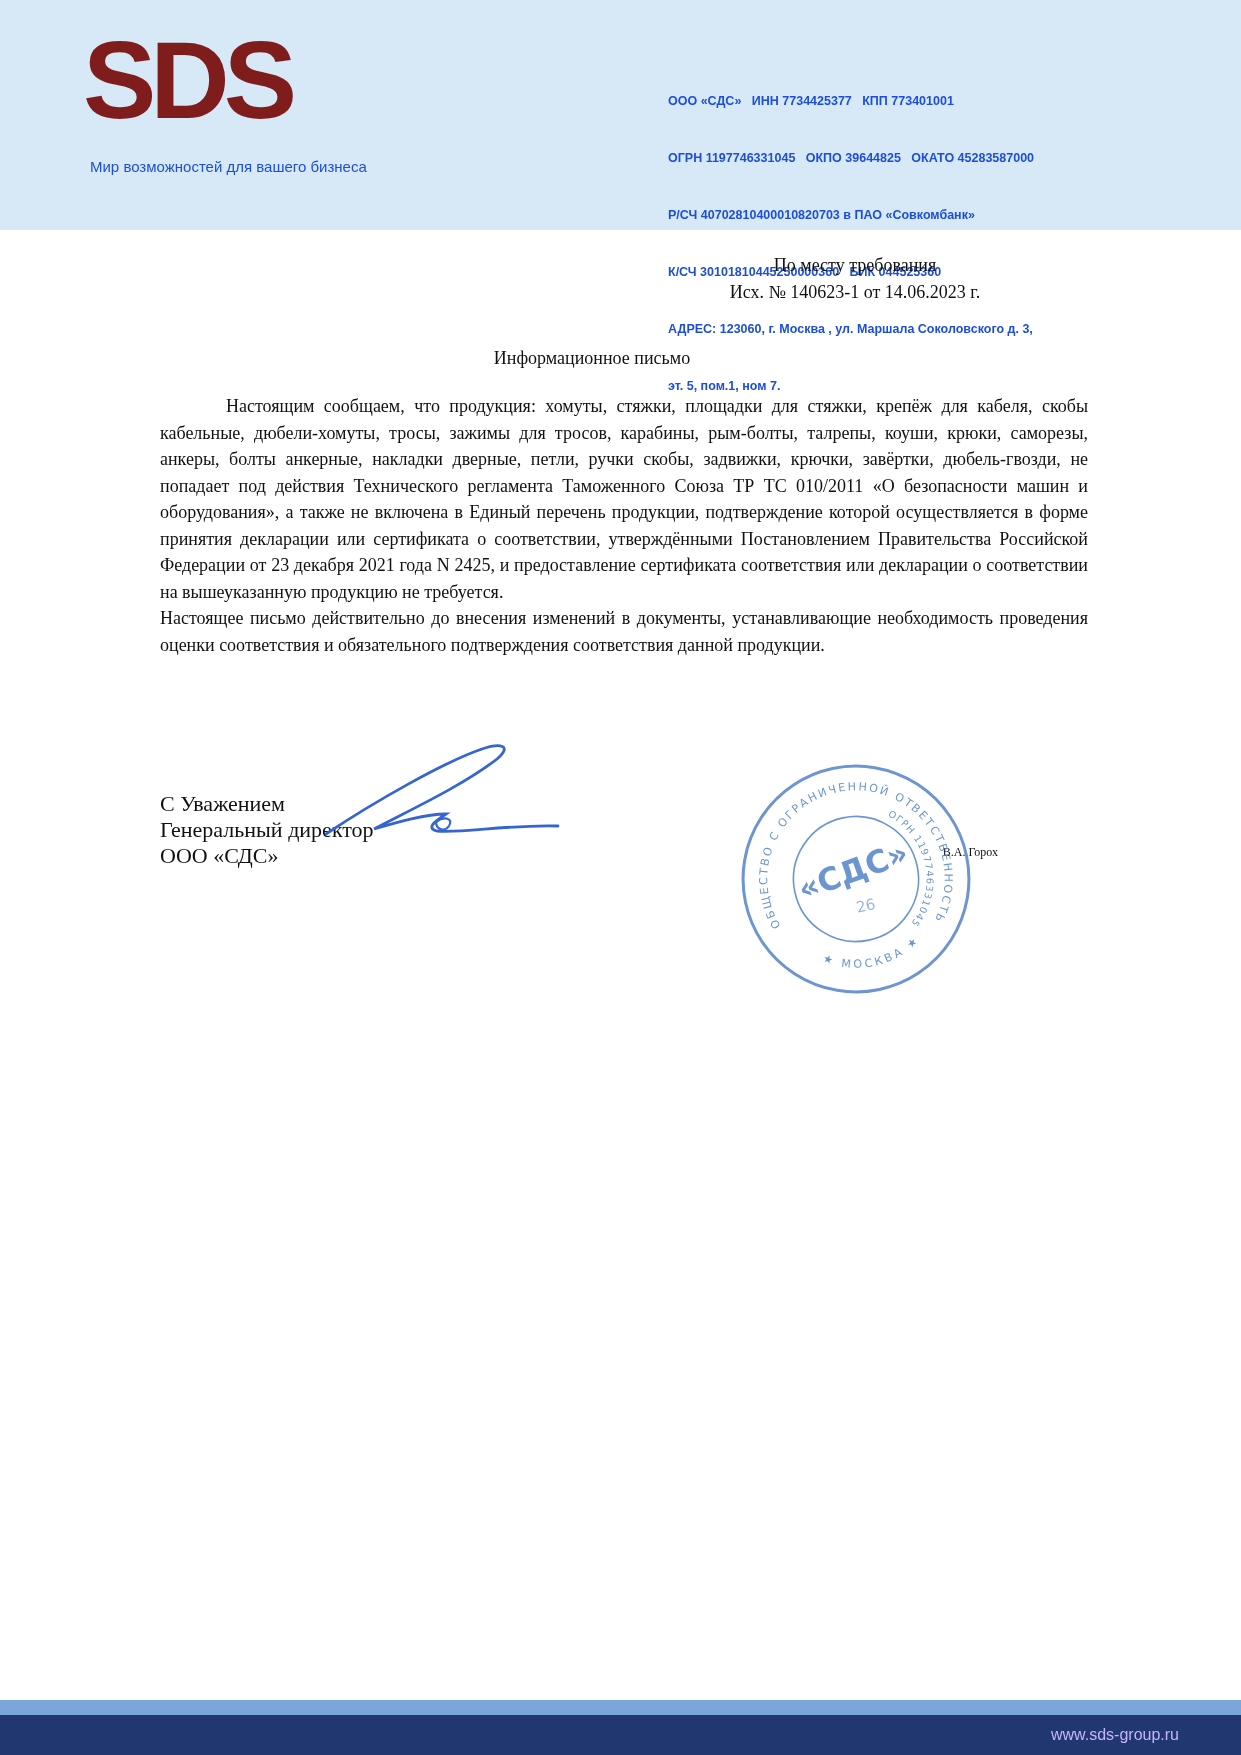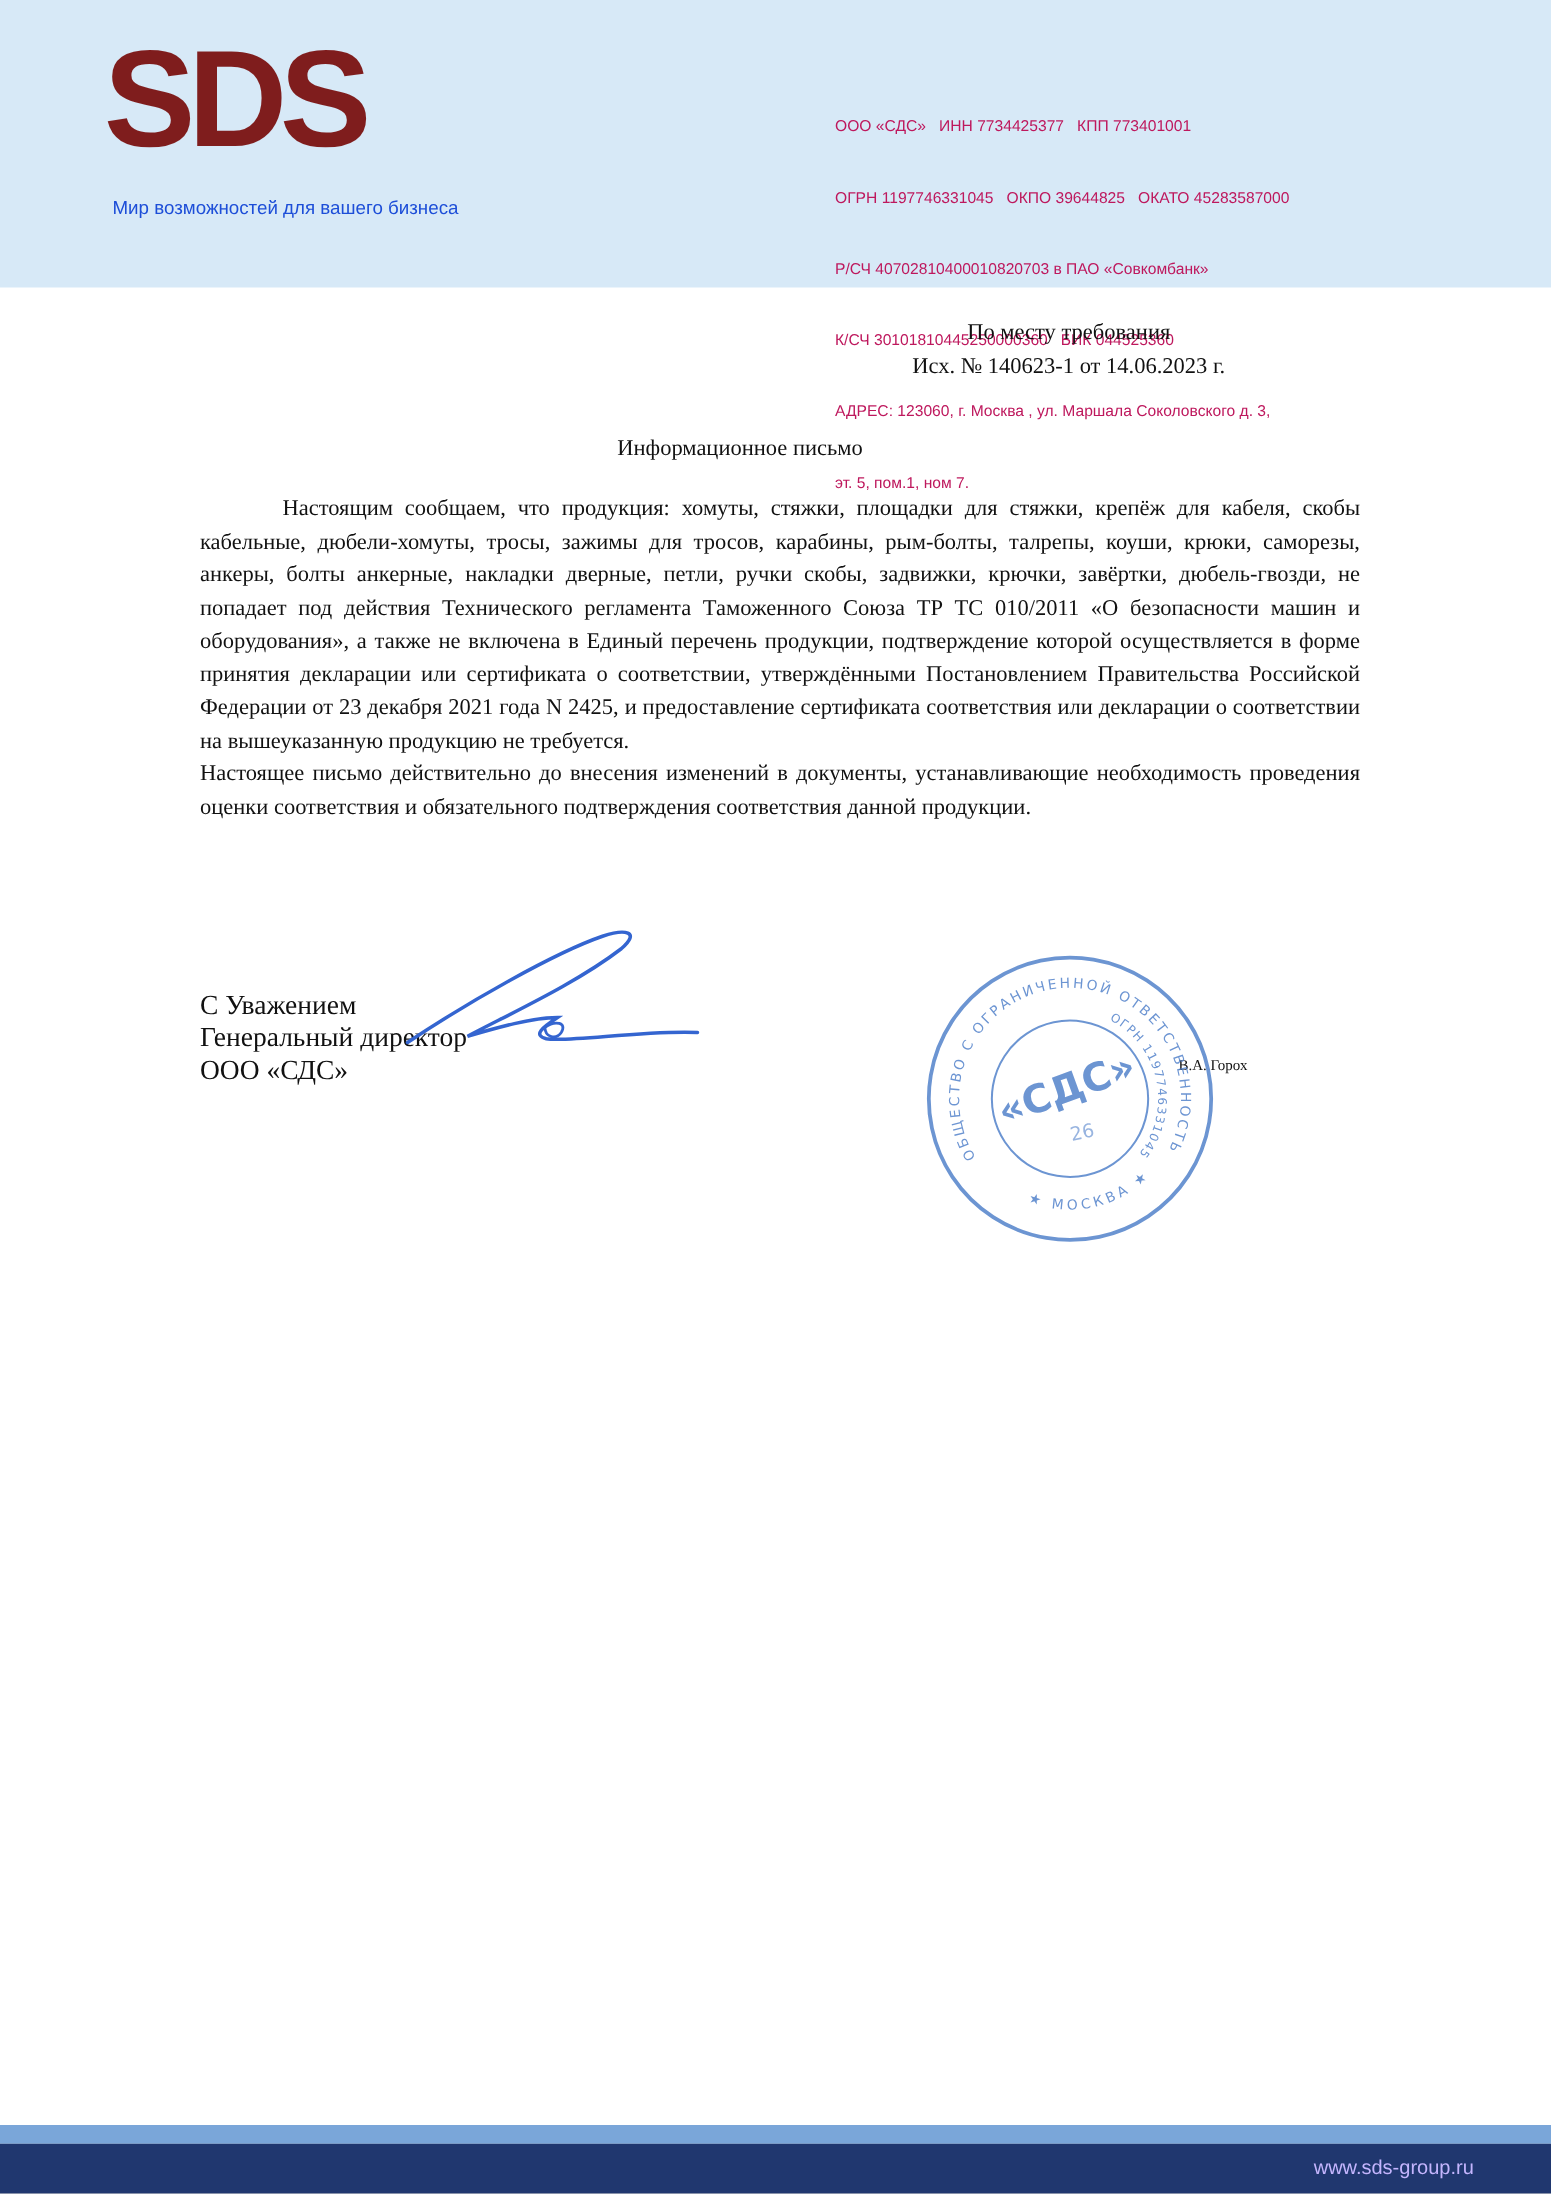--- a/index.html
+++ b/index.html
@@ -6,21 +6,21 @@
   .page{position:relative;width:1241px;height:1755px;background:#ffffff;margin:0 auto;overflow:hidden;
         font-family:"Liberation Serif",serif;color:#111;}
 
   
   .letterhead{position:absolute;left:0;top:0;width:100%;height:230px;background:#d7e9f7;}
   .logo{position:absolute;left:83px;top:22px;font-family:"Liberation Sans",sans-serif;
         font-weight:800;font-size:110px;line-height:1.05;color:#7f1d1d;letter-spacing:-6px;}
   .tagline{position:absolute;left:90px;top:158px;font-family:"Liberation Sans",sans-serif;
         font-size:15px;color:#1d4ed8;}
   .company-details{position:absolute;left:668px;top:54px;font-family:"Liberation Sans",sans-serif;
-        font-size:12.5px;line-height:19px;color:#be185d;white-space:pre;}
+        font-size:12.5px;line-height:19px;color:#1d4ed8;white-space:pre;font-weight:bold;}
 
   
   .ref-block{position:absolute;left:690px;top:252px;width:330px;text-align:center;
         font-size:18px;line-height:27px;}
   .letter-title{position:absolute;left:0;top:348px;width:1160px;text-align:center;font-size:18px;margin-left:12px;}
   .body-text{position:absolute;left:160px;top:393px;width:928px;font-size:18px;
         line-height:26.5px;text-align:justify;}
   .body-text p{margin:0;}
   .body-text p.indent{text-indent:66px;}
   .closing{position:absolute;left:160px;top:749px;font-size:22px;line-height:26px;margin-top:42px;}

